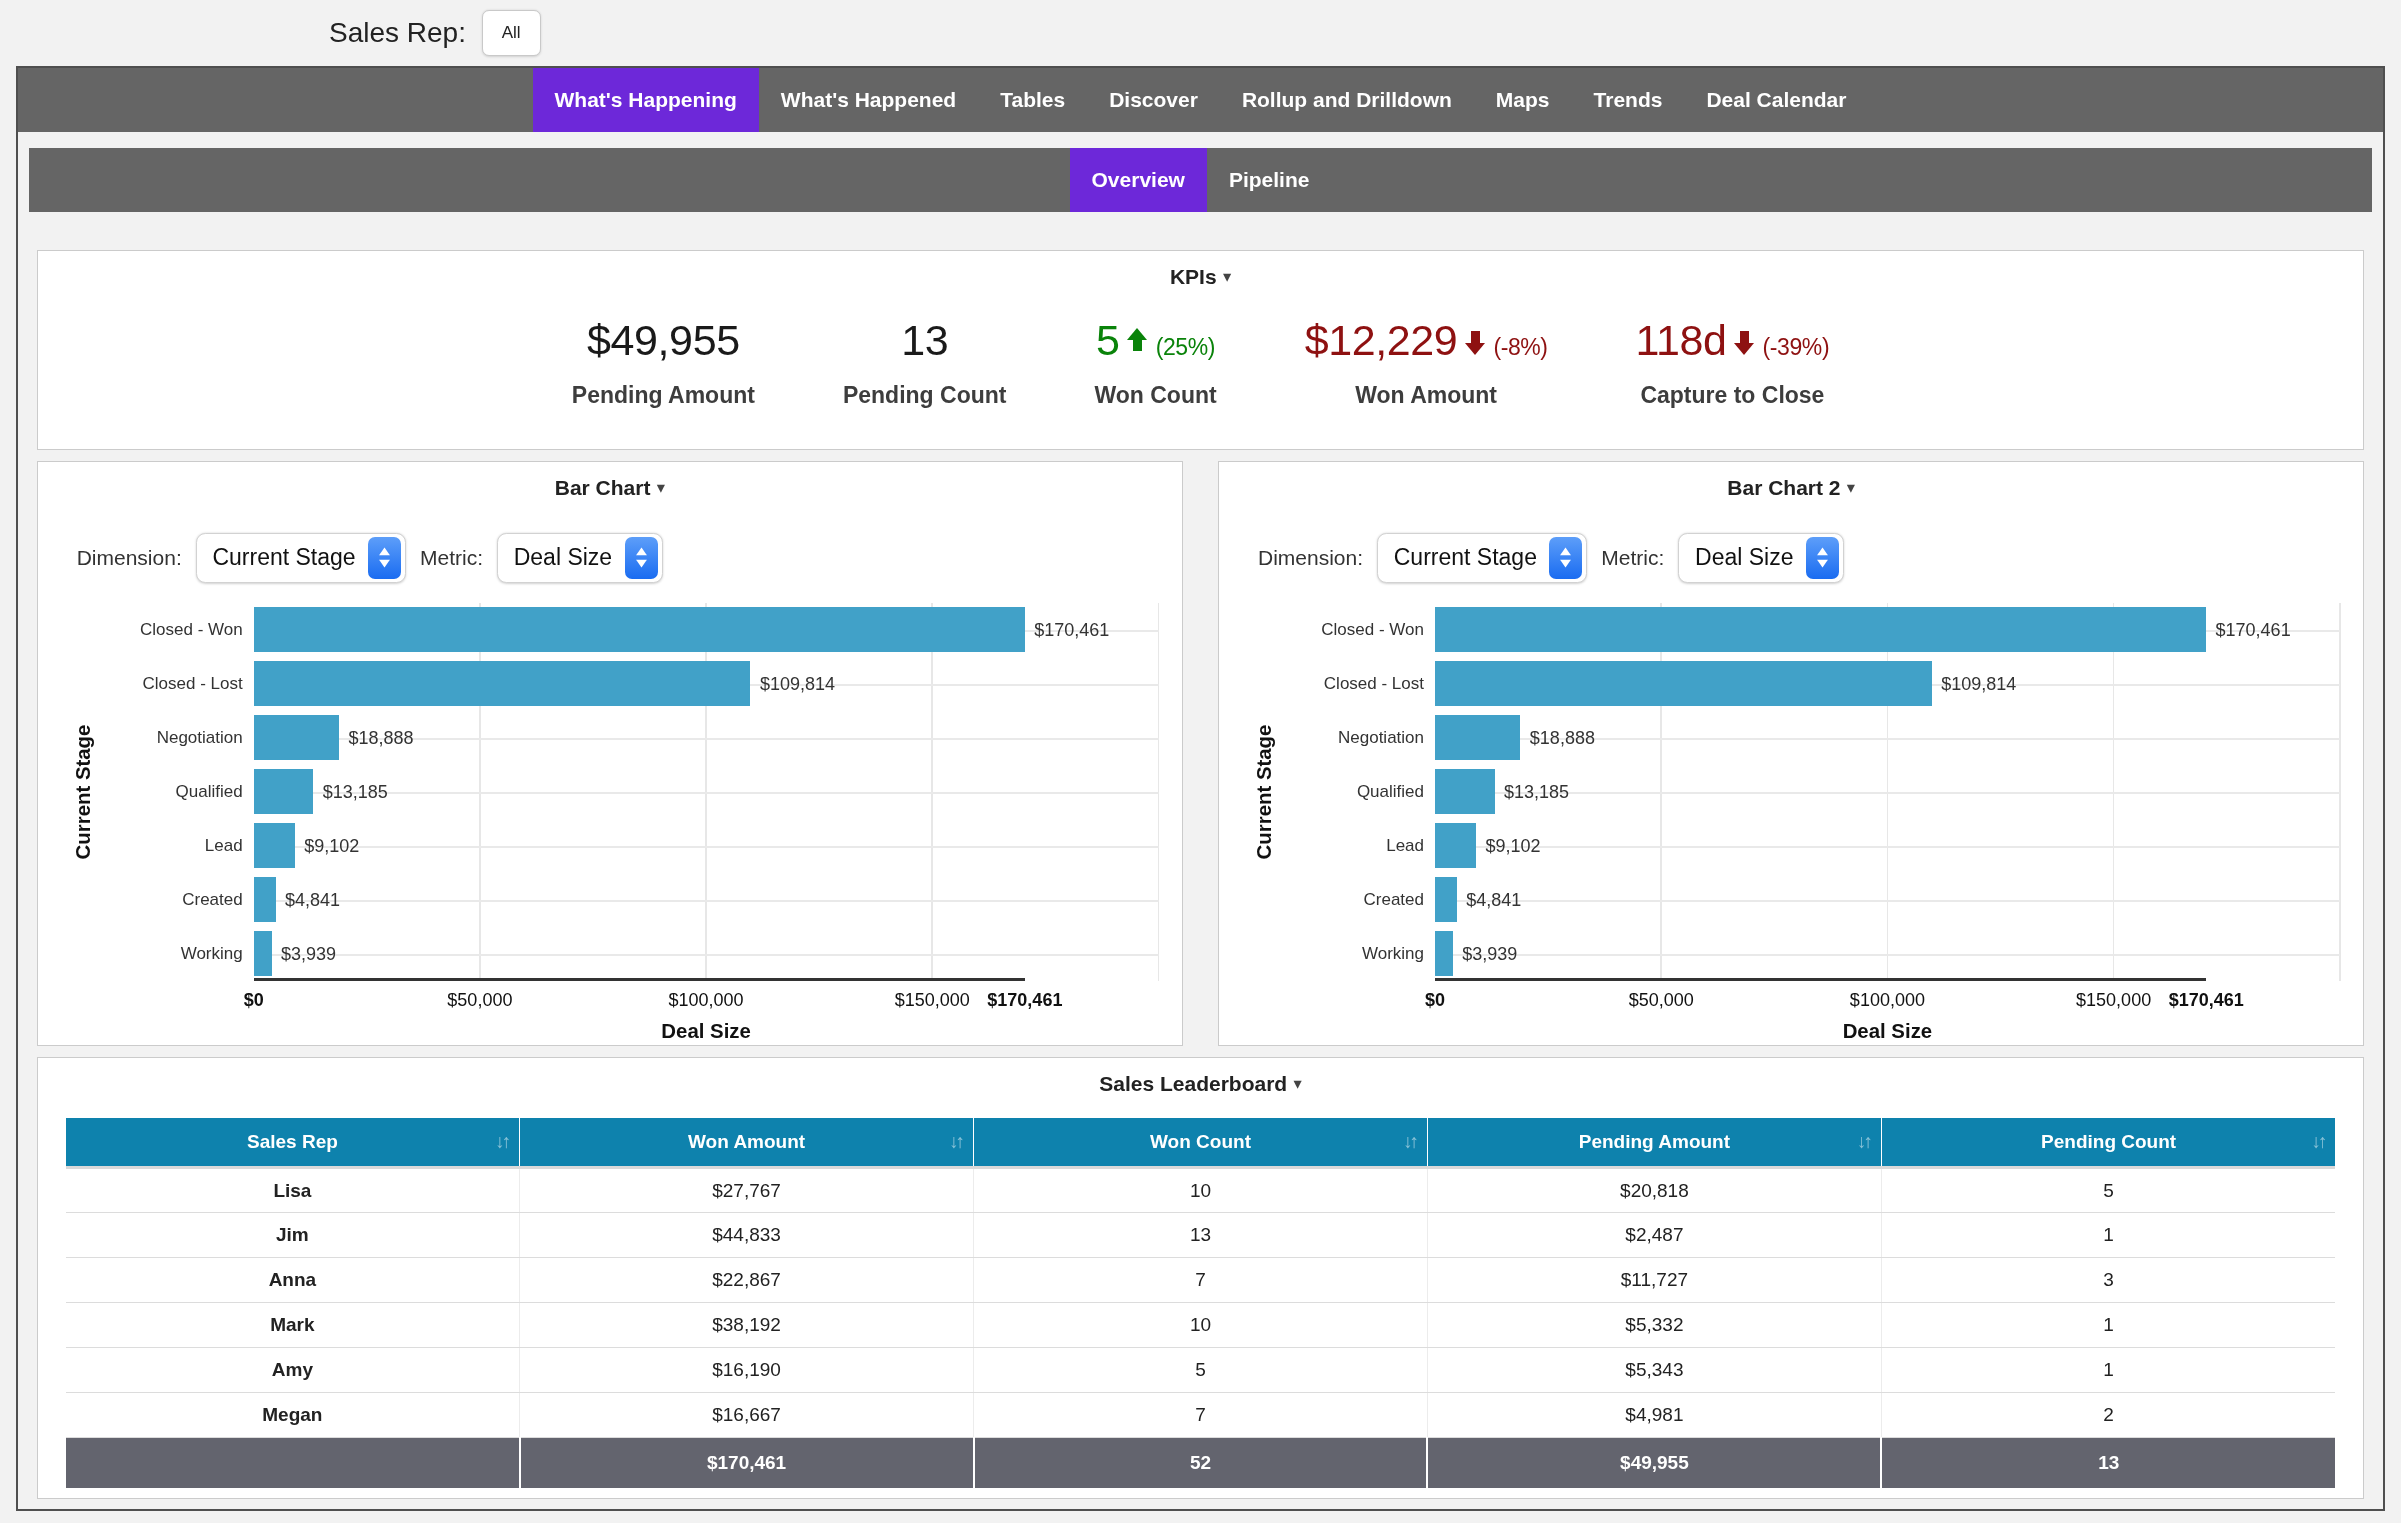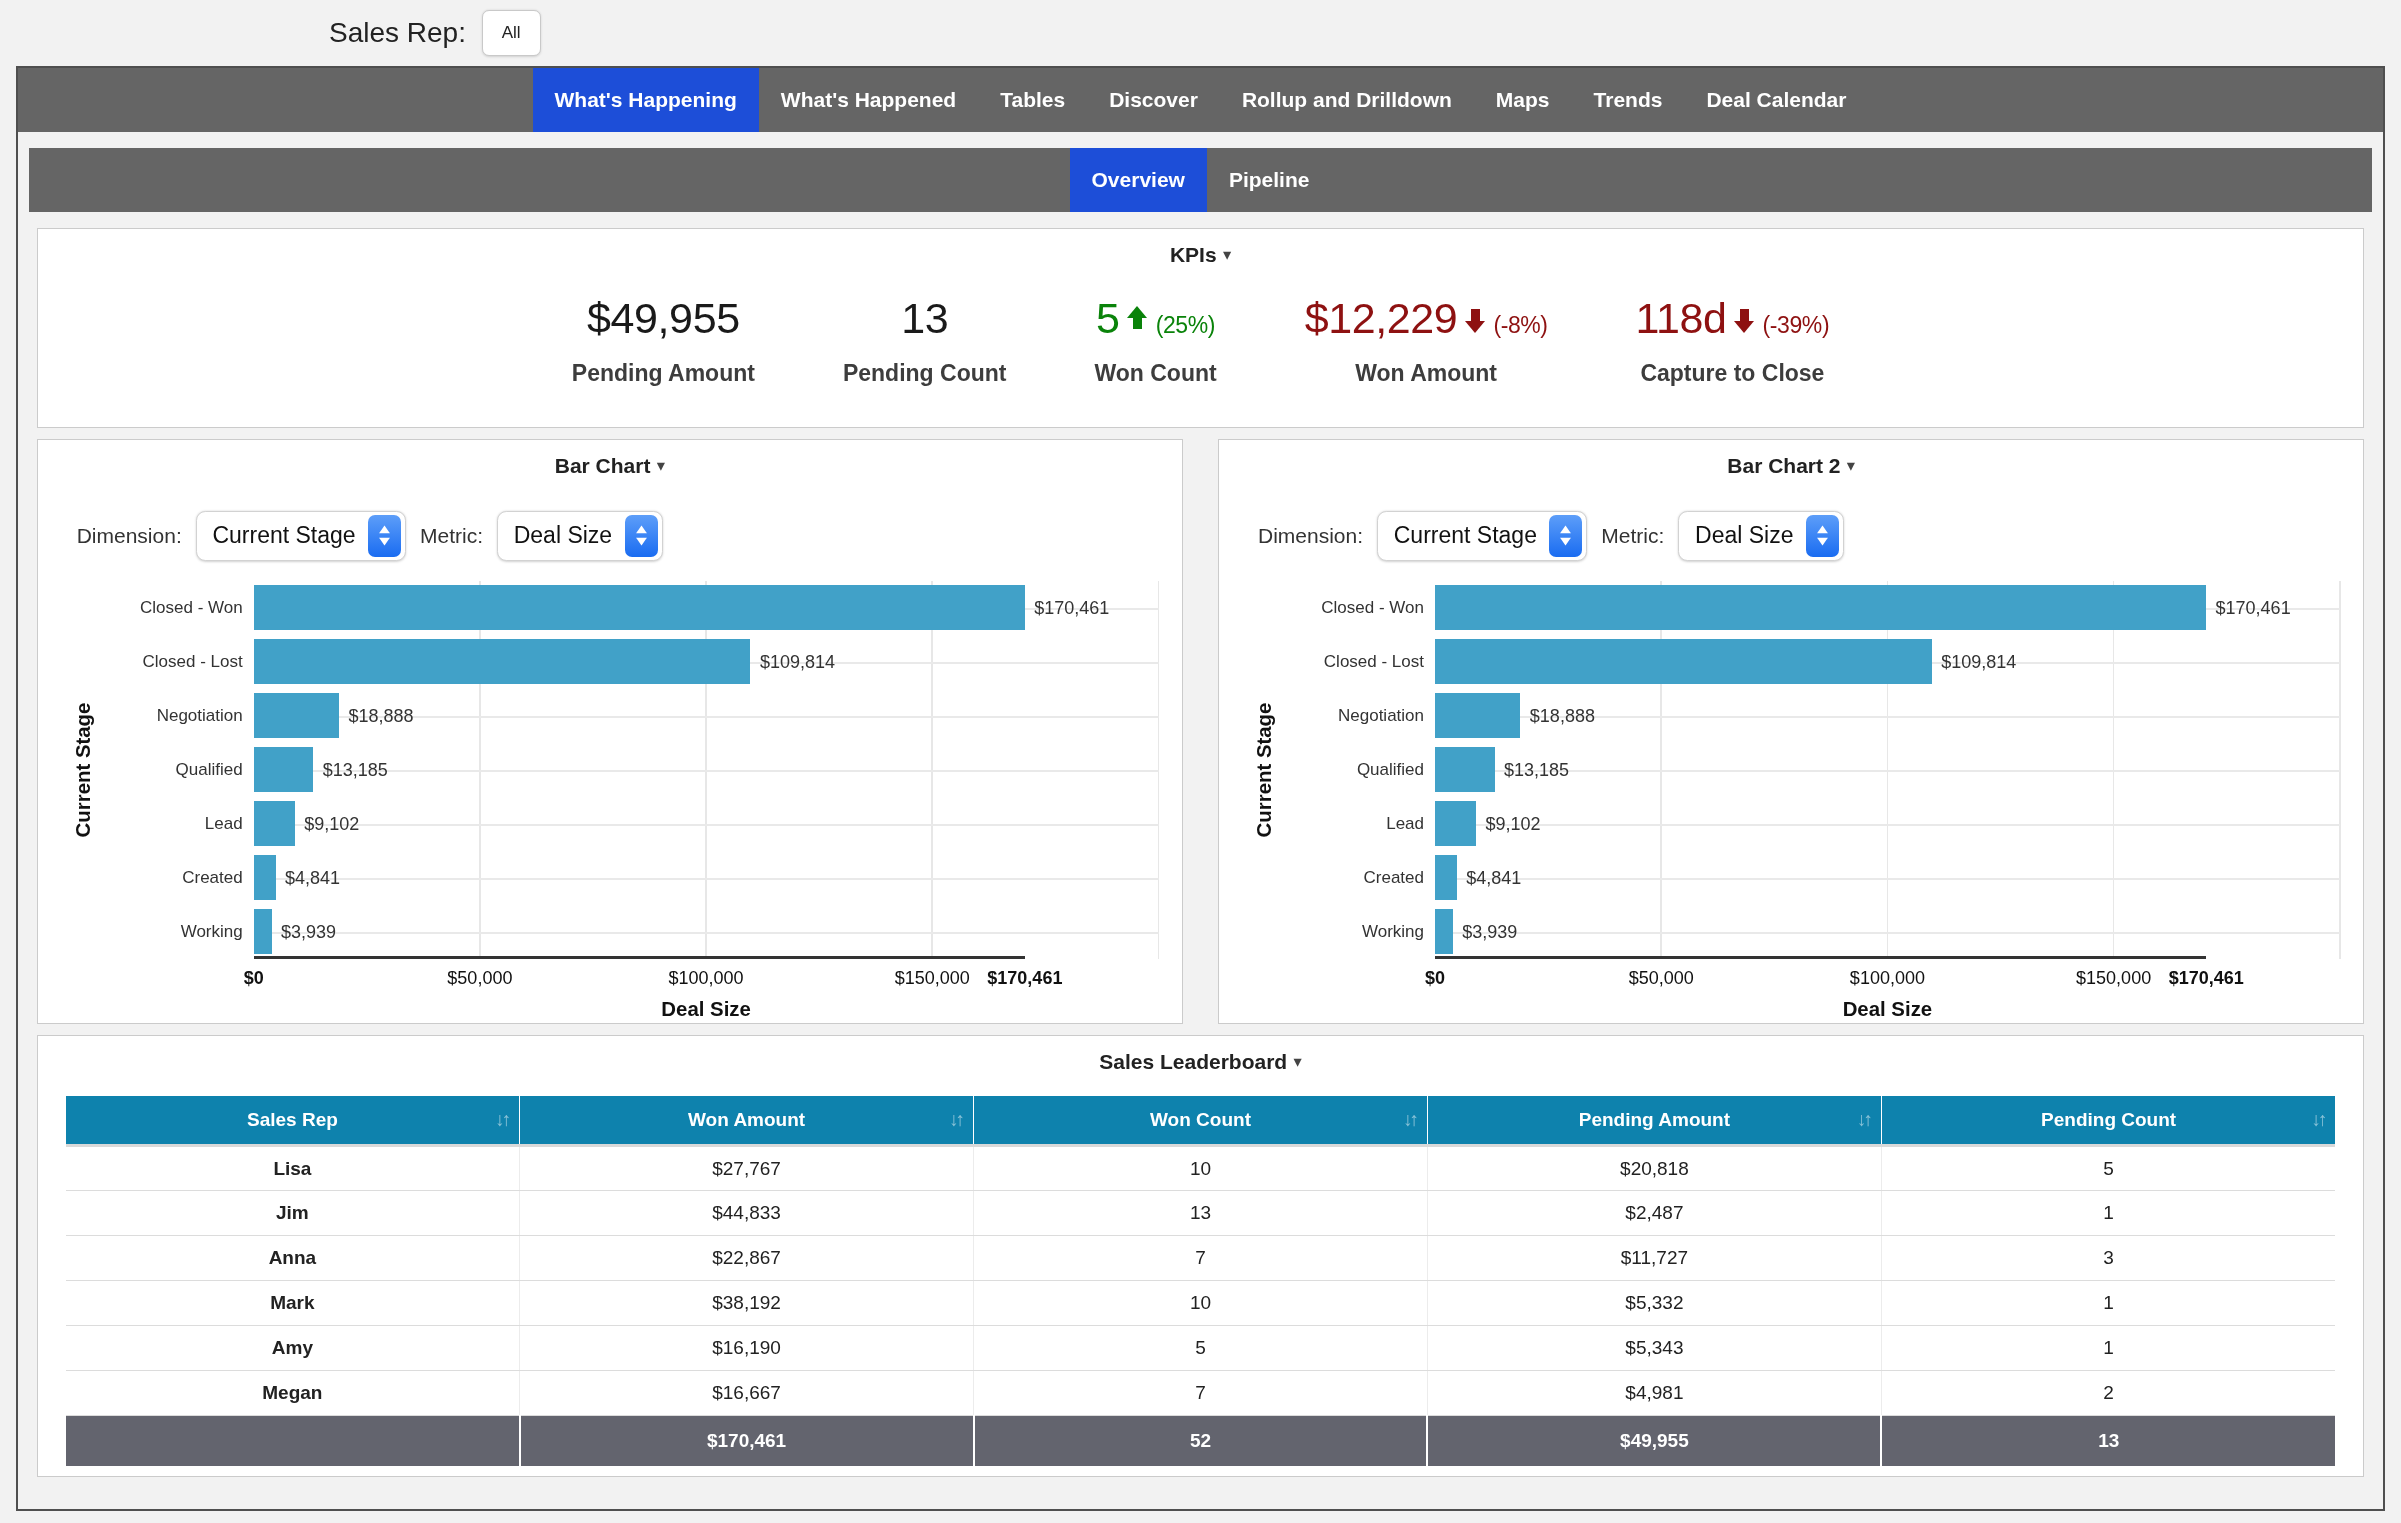--- a/index.html
+++ b/index.html
@@ -22,27 +22,27 @@
   .container {
     margin: 0 15.7px; height: 1445px;
     border: 2.3px solid #4f4f4f; background: #f2f2f2; position: relative;
   }
   .nav { height: 64px; background: #656565; display: flex; justify-content: center; }
   .subnav { height: 64px; background: #656565; display: flex; justify-content: center; margin: 15.7px 11px 0 11px; }
   .tab {
     color: #fff; font-size: 21px; font-weight: 600; line-height: 64px;
     padding: 0 22px; cursor: pointer; white-space: nowrap;
   }
-  .tab.active { background: #1d4ed8; }
+  .tab.active { background: #6d28d9; }
   
   .panel { background: #fff; border: 1.6px solid #cbcbcb; margin: 0 19px; }
   .panel-title { text-align: center; padding-top: 14px; font-size: 21px; font-weight: 700; color: #222; cursor: pointer; }
   .caret { font-size: 16.4px; color: #444; margin-left: 6.3px; display: inline-block; transform: translateY(-1.6px); }
   
-  .kpi-panel { margin-top: 16px; height: 200px; }
+  .kpi-panel { margin-top: 38px; height: 200px; }
   .kpi-row { display: flex; justify-content: center; align-items: flex-start; gap: 88px; margin-top: 27px; }
   .kpi { text-align: center; }
   .kpi-value { font-size: 43px; font-weight: 500; letter-spacing: -0.4px; white-space: nowrap; }
   .kpi-delta { font-size: 23px; font-weight: 400; margin-left: 6.3px; }
   .kpi-label { margin-top: 17px; font-size: 23px; font-weight: 700; color: #3d3d3d; white-space: nowrap; }
   .arrow { display: inline-block; position: relative; width: 20.4px; height: 27px; margin: 0 1.6px 0 7.8px; }
   .arrow .head { position: absolute; left: 0; width: 0; height: 0; border-left: 10.2px solid transparent; border-right: 10.2px solid transparent; }
   .arrow.up .head { top: 0; border-bottom: 12.5px solid currentColor; }
   .arrow.down .head { bottom: 0; border-top: 12.5px solid currentColor; }
   .arrow .stem { position: absolute; left: 5.5px; width: 9.4px; height: 12.5px; background: currentColor; }

